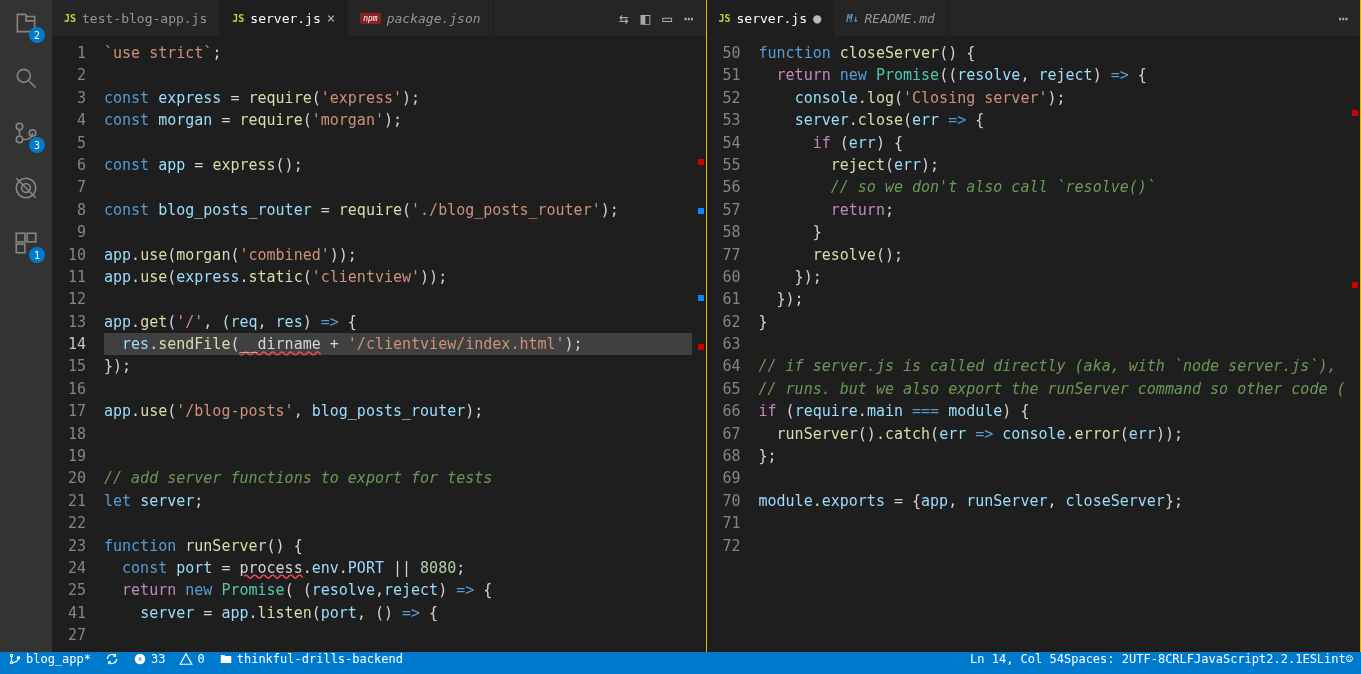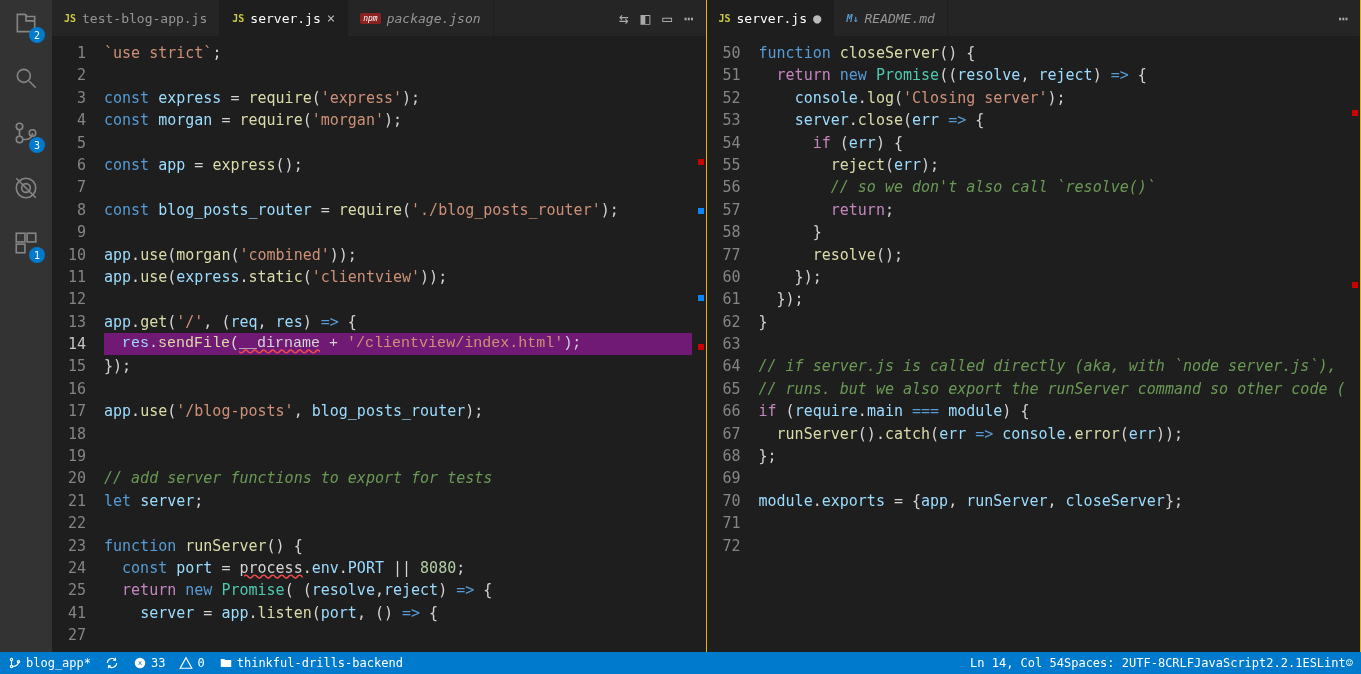--- a/index.html
+++ b/index.html
@@ -53,39 +53,39 @@
   color:#858585; font-family:Consolas,monospace;
   font-size:15px; padding-right:18px; padding-top:6px;
 }
 .gutter div { height:22.4px; line-height:22.4px; }
 .gutter div.current { color:#c6c6c6; }
 .code {
   flex:1; font-family:Consolas,monospace; font-size:15px;
   padding-top:6px; white-space:pre; overflow:hidden;
 }
 .code div { height:22.4px; line-height:22.4px; }
-.code div.hl { background:#701a75;font-family:Liberation Mono, monospace; }
+.code div.hl { background:#404040; }
 .minimap { width:14px; background:#1e1e1e; position:relative; }
 .mm-mark { position:absolute; width:6px; height:6px; right:2px; }
 
 .tk-str { color:#ce9178; }
 .tk-kw { color:#c586c0; }
 .tk-kw2 { color:#569cd6; }
 .tk-fn { color:#dcdcaa; }
 .tk-var { color:#9cdcfe; }
 .tk-num { color:#b5cea8; }
 .tk-cmt { color:#6a9955; font-style:italic; }
 .tk-punc { color:#d4d4d4; }
 .tk-type { color:#4ec9b0; }
 .tk-err { text-decoration:underline wavy #f14c4c; }
 
 .statusbar {
   height:22px; background:#007acc; color:#fff;
-  display:flex; align-items:center; font-size:12px;
-  padding:9px 8px; gap:14px;
+  display:flex; align-items:flex-start; font-size:12px;
+  padding:0 8px; gap:14px;
 }
 .statusbar .sb-right { margin-left:auto; display:flex; align-items:center; }
 .sb-item { display:flex; align-items:center; gap:4px; cursor:pointer; }
 .sb-item svg { width:14px; height:14px; }
 </style>
 </head>
 <body>
 
 <div class="main-area">
   <div class="activity-bar">

